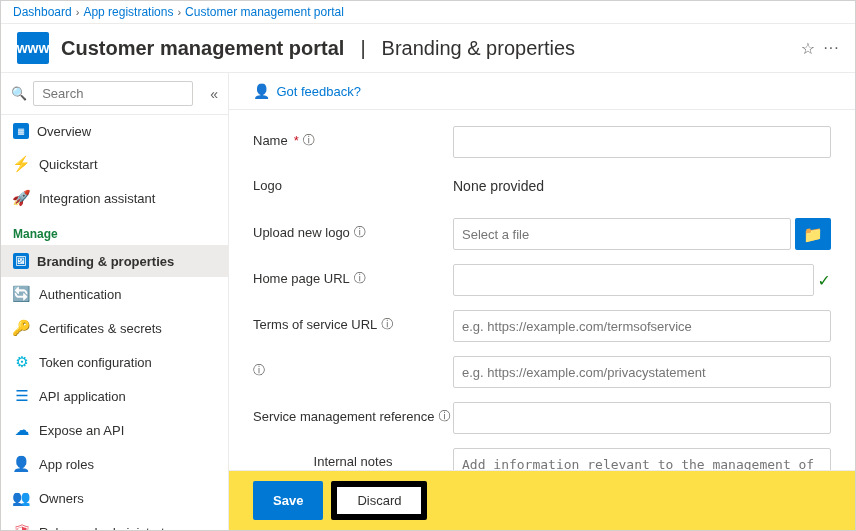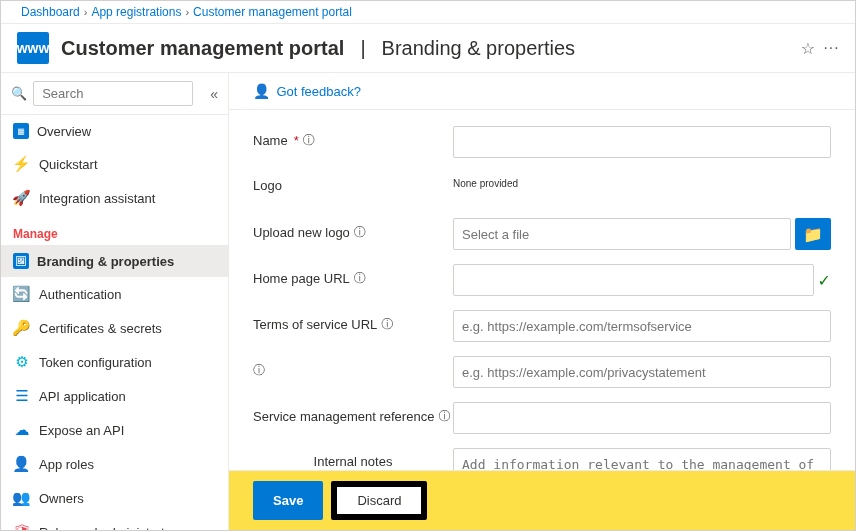--- a/index.html
+++ b/index.html
@@ -1,21 +1,21 @@
 <!DOCTYPE html>
 <html><head>
   <meta charset="utf-8">
   <style>
     * { box-sizing: border-box; margin: 0; padding: 0; }
     body { font-family: 'Segoe UI', Arial, sans-serif; font-size: 13px; background: #f3f2f1; color: #323130; width: 856px; height: 531px; overflow: hidden; }
 
     .outer-frame { width: 856px; height: 531px; background: #fff; border: 1px solid #d2d0ce; display: flex; flex-direction: column; }
 
     
-    .breadcrumb { display: flex; align-items: center; padding: 4px 20px; font-size: 12px; background: #fff; border-bottom: 1px solid #edebe9; color: #605e5c; gap: 4px; }
+    .breadcrumb { display: flex; align-items: center; padding: 4px 12px; font-size: 12px; background: #fff; border-bottom: 1px solid #edebe9; color: #605e5c; gap: 4px; }
     .breadcrumb a { color: #0078d4; text-decoration: none; cursor: pointer; }
     .breadcrumb .sep { color: #605e5c; font-size: 11px; }
     .breadcrumb .current { color: #0078d4; }
 
     
     .header { display: flex; align-items: center; padding: 8px 16px; background: #fff; border-bottom: 1px solid #edebe9; gap: 12px; }
     .header-icon { width: 32px; height: 32px; background: #0078d4; display: flex; align-items: center; justify-content: center; color: #fff; font-size: 14px; font-weight: bold; border-radius: 2px; flex-shrink: 0; }
     .header-title { font-size: 20px; font-weight: 600; color: #323130; }
     .header-divider { color: #323130; font-size: 20px; font-weight: 300; margin: 0 4px; }
     .header-subtitle { font-size: 20px; color: #323130; }
@@ -29,39 +29,39 @@
     .sidebar { width: 228px; background: #fff; border-right: 1px solid #edebe9; display: flex; flex-direction: column; overflow-y: auto; flex-shrink: 0; }
     .search-box { display: flex; align-items: center; padding: 8px 10px; border-bottom: 1px solid #edebe9; }
     .search-box input { border: 1px solid #d2d0ce; border-radius: 2px; padding: 4px 8px; font-size: 13px; width: 160px; outline: none; }
     .search-icon-wrap { margin-right: 6px; color: #605e5c; font-size: 13px; }
     .collapse-btn { margin-left: auto; color: #605e5c; cursor: pointer; font-size: 14px; }
 
     .nav-item { display: flex; align-items: center; padding: 8px 12px; cursor: pointer; gap: 8px; font-size: 13px; color: #323130; }
     .nav-item.active { background: #edebe9; font-weight: 600; }
     .nav-icon { width: 18px; height: 18px; display: flex; align-items: center; justify-content: center; flex-shrink: 0; }
 
-    .nav-section-label { padding: 12px 12px 4px 12px; font-size: 12px; font-weight: 700; color: #ef4444; text-transform: none; }
+    .nav-section-label { padding: 12px 12px 4px 12px; font-size: 12px; font-weight: 700; color: #15803d; text-transform: none; }
 
     
     .content { flex: 1; display: flex; flex-direction: column; overflow: hidden; background: #fff; }
     .content-header { padding: 10px 24px; border-bottom: 1px solid #edebe9; display: flex; align-items: center; gap: 6px; }
     .feedback-icon { color: #0078d4; font-size: 14px; }
     .feedback-text { color: #0078d4; font-size: 13px; cursor: pointer; }
 
     .form-area { flex: 1; overflow-y: auto; padding: 16px 24px; }
     .form-row { display: flex; align-items: flex-start; margin-bottom: 14px; min-height: 32px; }
     .form-label { width: 200px; flex-shrink: 0; font-size: 13px; color: #323130; padding-top: 6px; display: flex; align-items: center; gap: 4px; }
     .form-label .required { color: #c50f1f; margin-left: 2px; }
     .form-label .info-icon { color: #605e5c; font-size: 12px; cursor: pointer; }
     .form-control { flex: 1; }
     .form-control input[type="text"] { width: 100%; border: 1px solid #d2d0ce; border-radius: 2px; padding: 5px 8px; font-size: 13px; outline: none; height: 32px; color: #323130; }
     .url-wrap { display: flex; align-items: center; gap: 4px; }
     .url-wrap input { flex: 1; border: 2px solid #7719aa; border-radius: 2px; padding: 5px 8px; font-size: 13px; outline: none; height: 32px; }
     .url-check { color: #107c10; font-size: 16px; }
-    .form-control .static-text { font-size: 10px; color: #323130; padding-top: 6px; }
+    .form-control .static-text { font-size: 14px; color: #323130; padding-top: 6px; }
     .upload-wrap { display: flex; align-items: flex-end; gap: 4px; }
     .upload-wrap input { flex: 1; border: 1px solid #d2d0ce; border-radius: 2px; padding: 5px 8px; font-size: 13px; height: 32px; color: #a19f9d; }
     .upload-btn { background: #0078d4; border: none; color: #fff; padding: 4px 8px; cursor: pointer; border-radius: 2px; font-size: 16px; height: 32px; display: flex; align-items: center; justify-content: center; }
     .textarea-wrap textarea { width: 100%; border: 1px solid #d2d0ce; border-radius: 2px; padding: 8px; font-size: 13px; resize: none; height: 90px; color: #a19f9d; outline: none; }
 
     .form-row-tall { align-items: flex-start; }
     .form-label-tall { padding-top: 6px; flex-direction: column; }
 
     
     .footer { border-top: 1px solid #edebe9; padding: 10px 24px; display: flex; gap: 8px; background: #fde047; }

